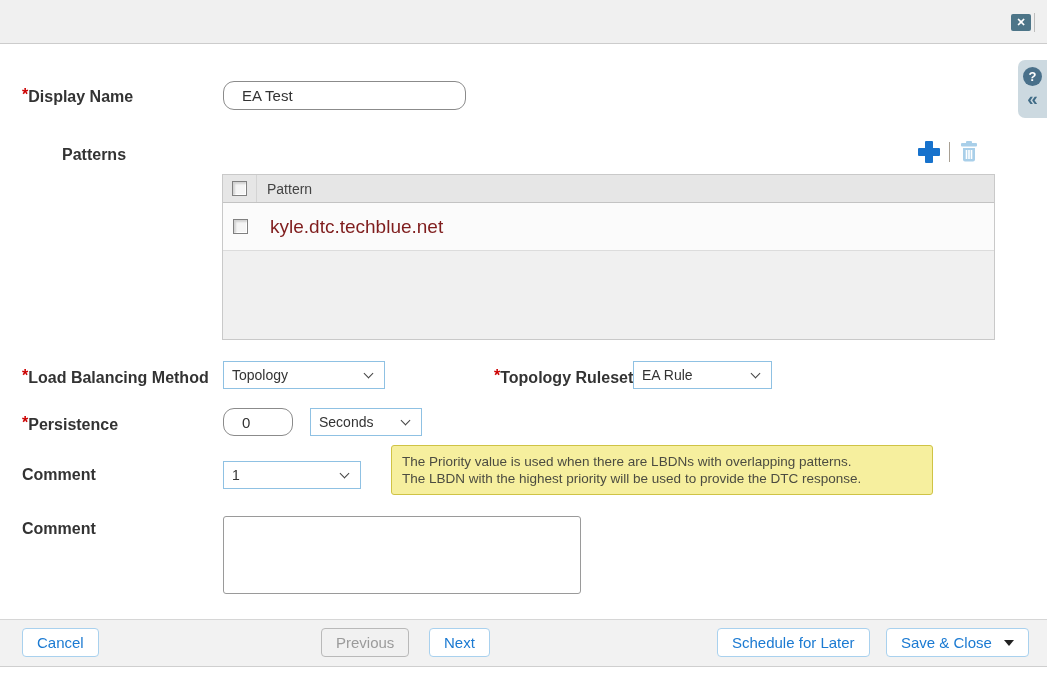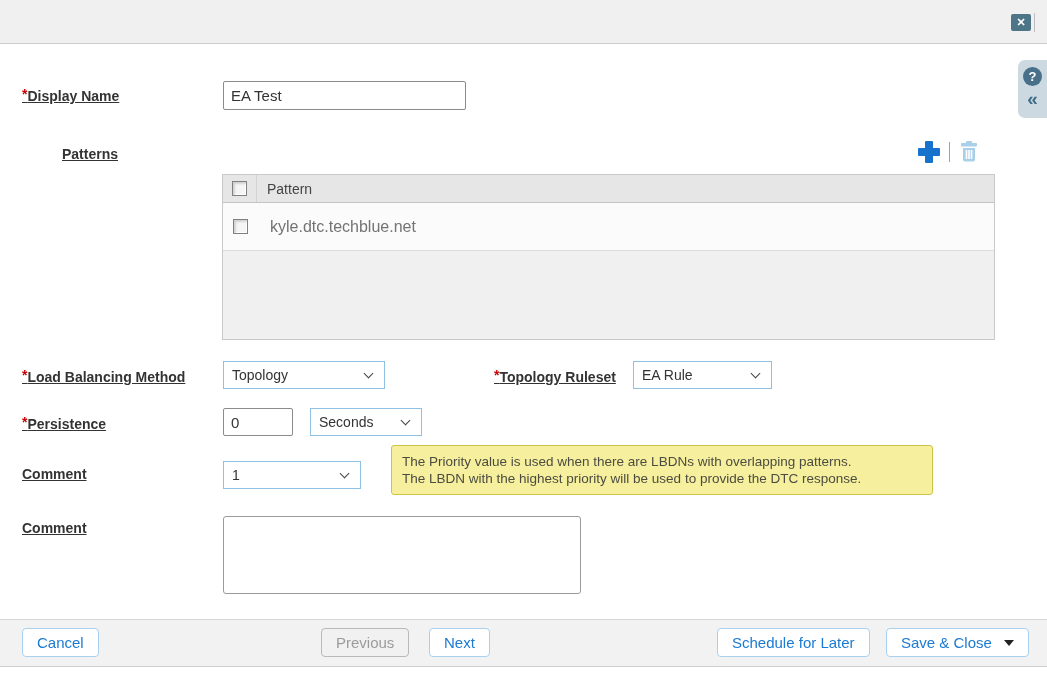--- a/index.html
+++ b/index.html
@@ -44,28 +44,28 @@
     background:#49708a; color:#fff; font-weight:bold; font-size:13px;
     text-align:center; line-height:19px; cursor:pointer;
   }
   .collapse-icon {
     color:#3f6b86; font-size:19px; font-weight:bold; line-height:20px;
     cursor:pointer;
   }
 
   
   .field-label {
-    position:absolute; left:22px; font-size:14px; font-weight:bold; color:#333;text-decoration:underline;
+    position:absolute; left:22px; font-size:16px; font-weight:bold; color:#333;
   }
   .req { color:#cc0000; vertical-align:2px; }
 
   
   .text-input {
-    position:absolute; border:1px solid #8b8b8b; border-radius:2px;
-    font-size:15px; padding:0 7px; font-family:inherit; color:#333;
+    position:absolute; border:1px solid #8b8b8b; border-radius:11px;
+    font-size:15px; padding:0 18px; font-family:inherit; color:#333;
     background:#fff;
   }
   .select {
     position:absolute; height:28px; border:1px solid #8fc1e3; background:#fff;
     font-size:14px; color:#333; display:flex; align-items:center;
     padding:0 12px 0 8px; cursor:pointer; justify-content:space-between;
   }
   .chevron {
     width:7px; height:7px;
     border-right:1px solid #444; border-bottom:1px solid #444;
@@ -91,21 +91,21 @@
   .th-checkbox-cell {
     width:34px; height:100%; display:flex; align-items:center; justify-content:center;
     border-right:1px solid #d4d4d4;
   }
   .th-label { padding-left:10px; font-size:14px; color:#444; }
   .table-row {
     height:48px; background:#fbfbfb; border-bottom:1px solid #dcdcdc;
     display:flex; align-items:center;
   }
   .row-checkbox-cell { width:34px; display:flex; align-items:center; justify-content:center; }
-  .row-cell-text { padding-left:13px; font-size:16px; color:#737373; }
+  .row-cell-text { padding-left:13px; font-size:19px; color:#7f1d1d; }
   .checkbox {
     width:15px; height:15px; border:1px solid #808080; background:#f5f5f5;
     box-shadow: inset 2px 2px 2px rgba(0,0,0,0.14), inset -1px -1px 0 #ffffff;
     cursor:pointer;
   }
 
   
   .priority-note {
     position:absolute; left:391px; top:445px; width:542px; height:50px;
     background:#f6ef9e; border:1px solid #cfc345; border-radius:3px;

